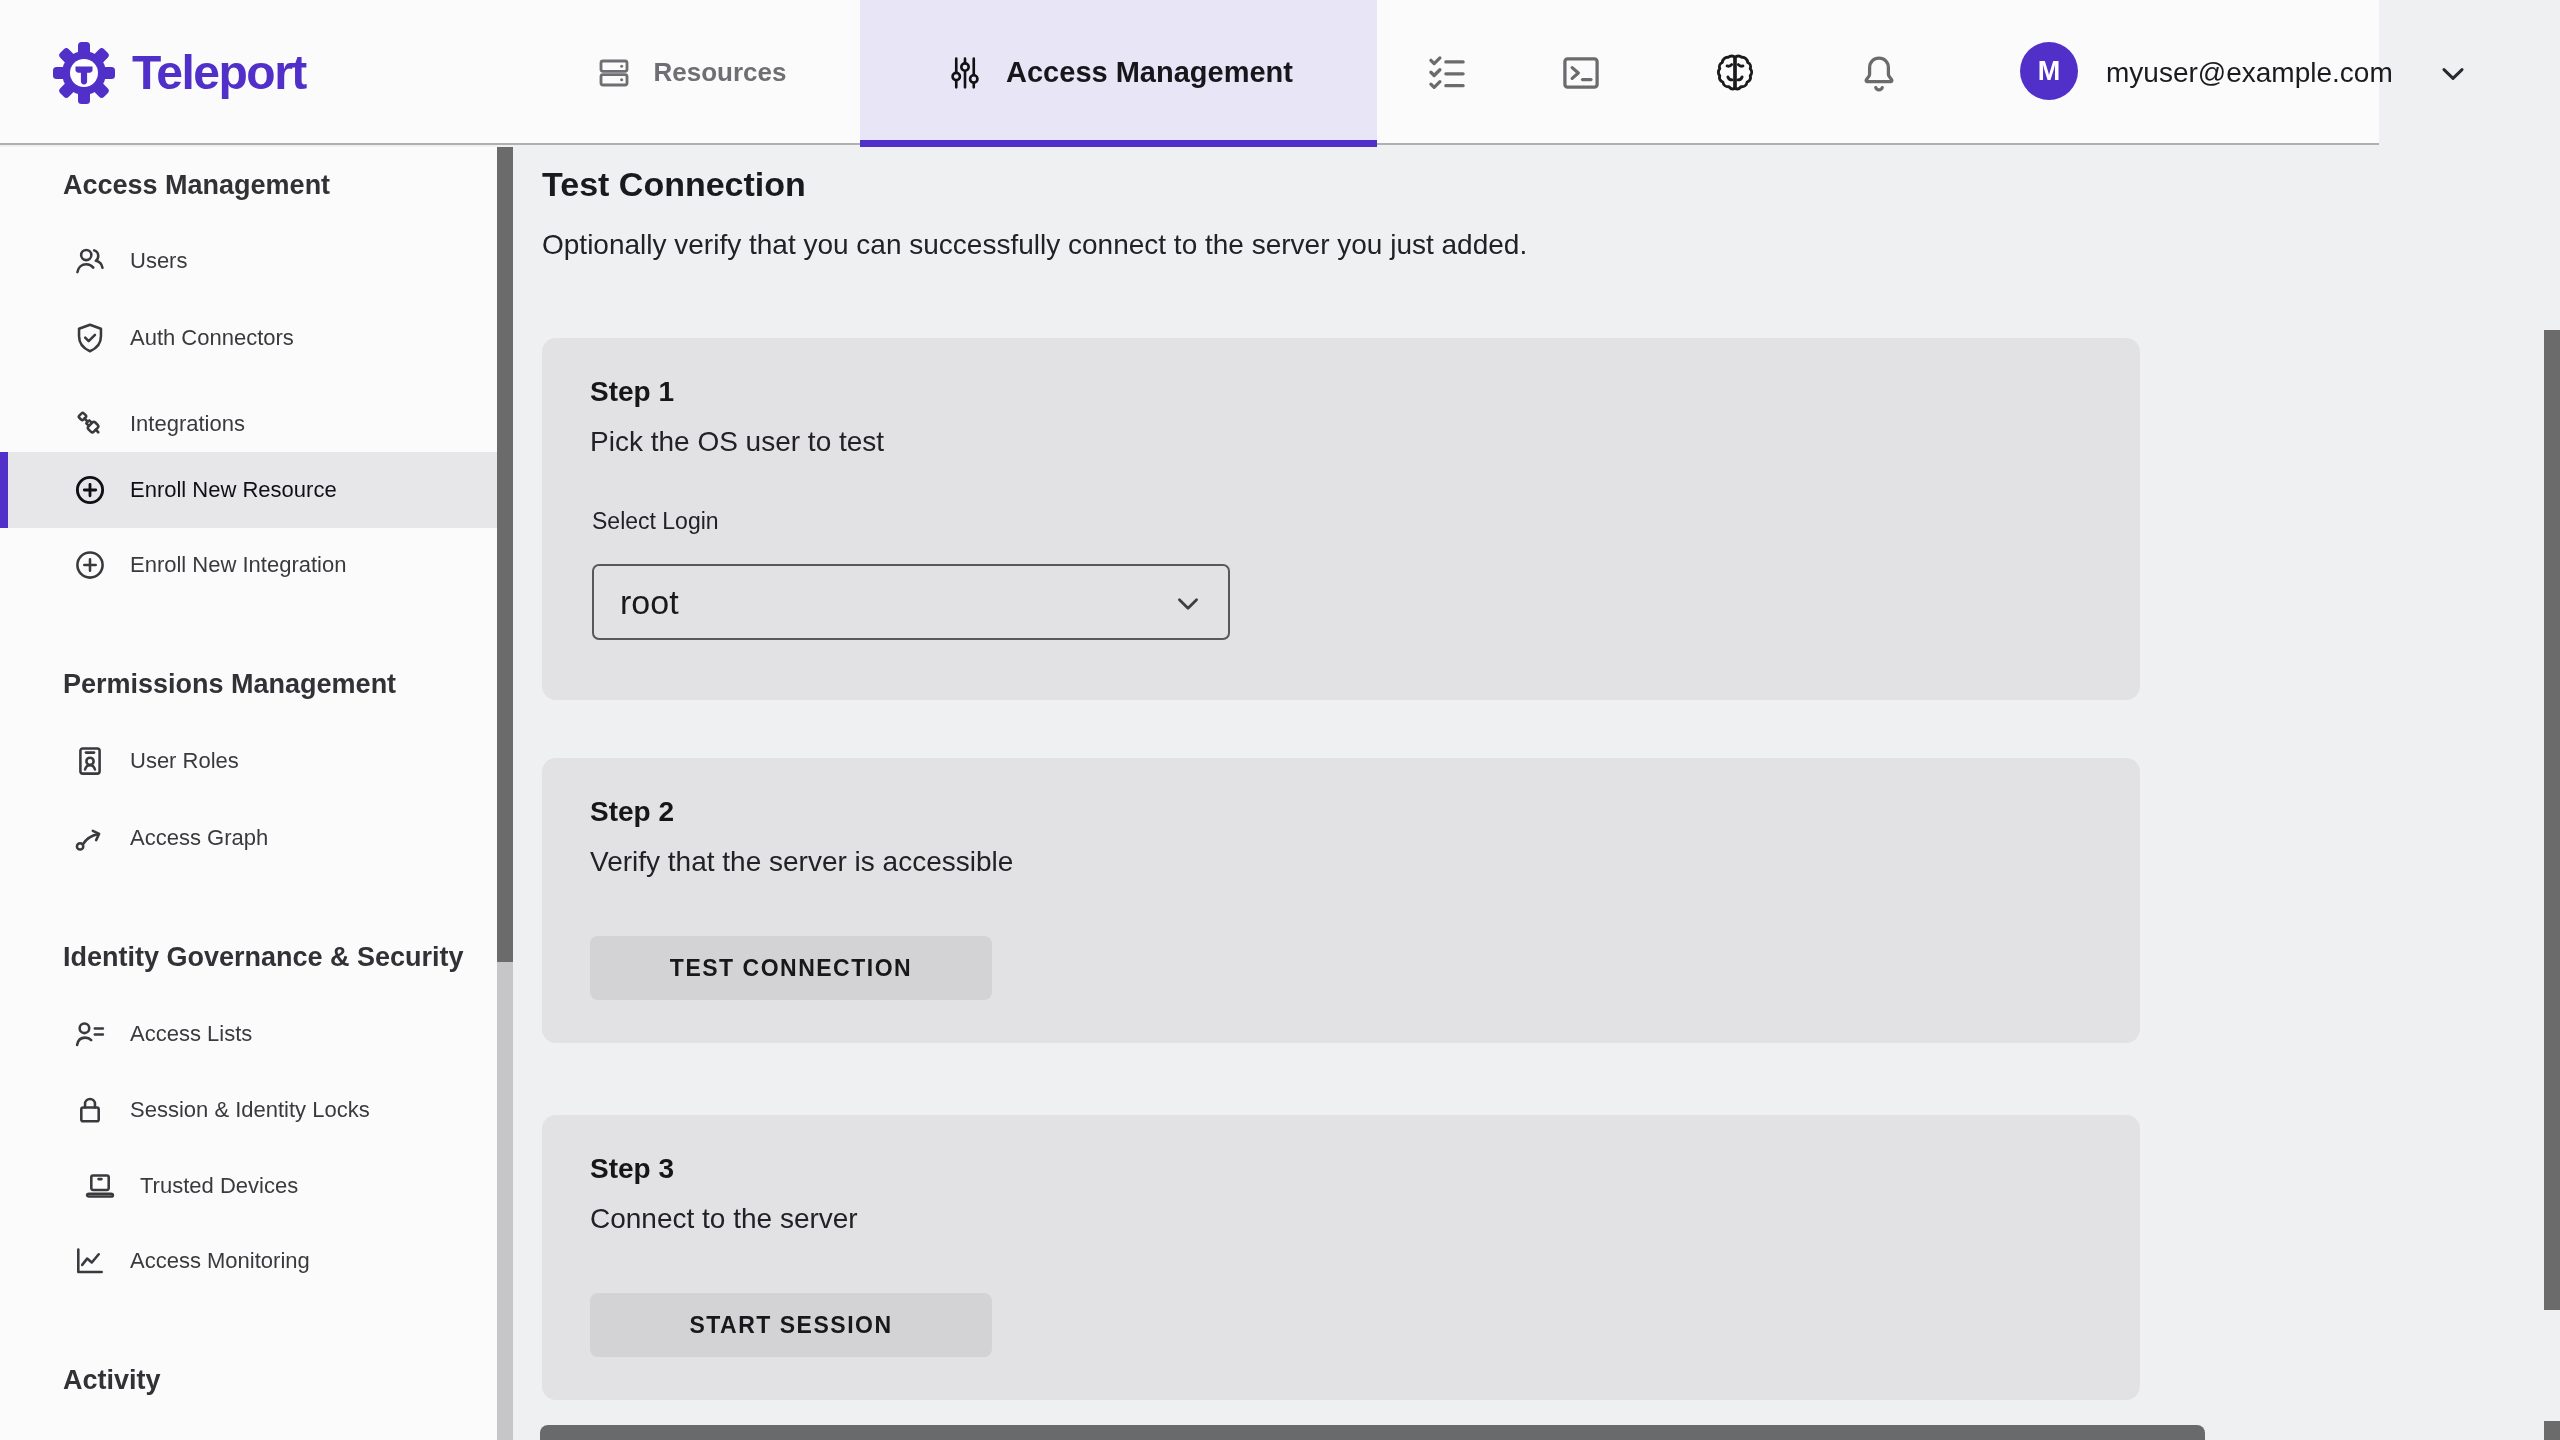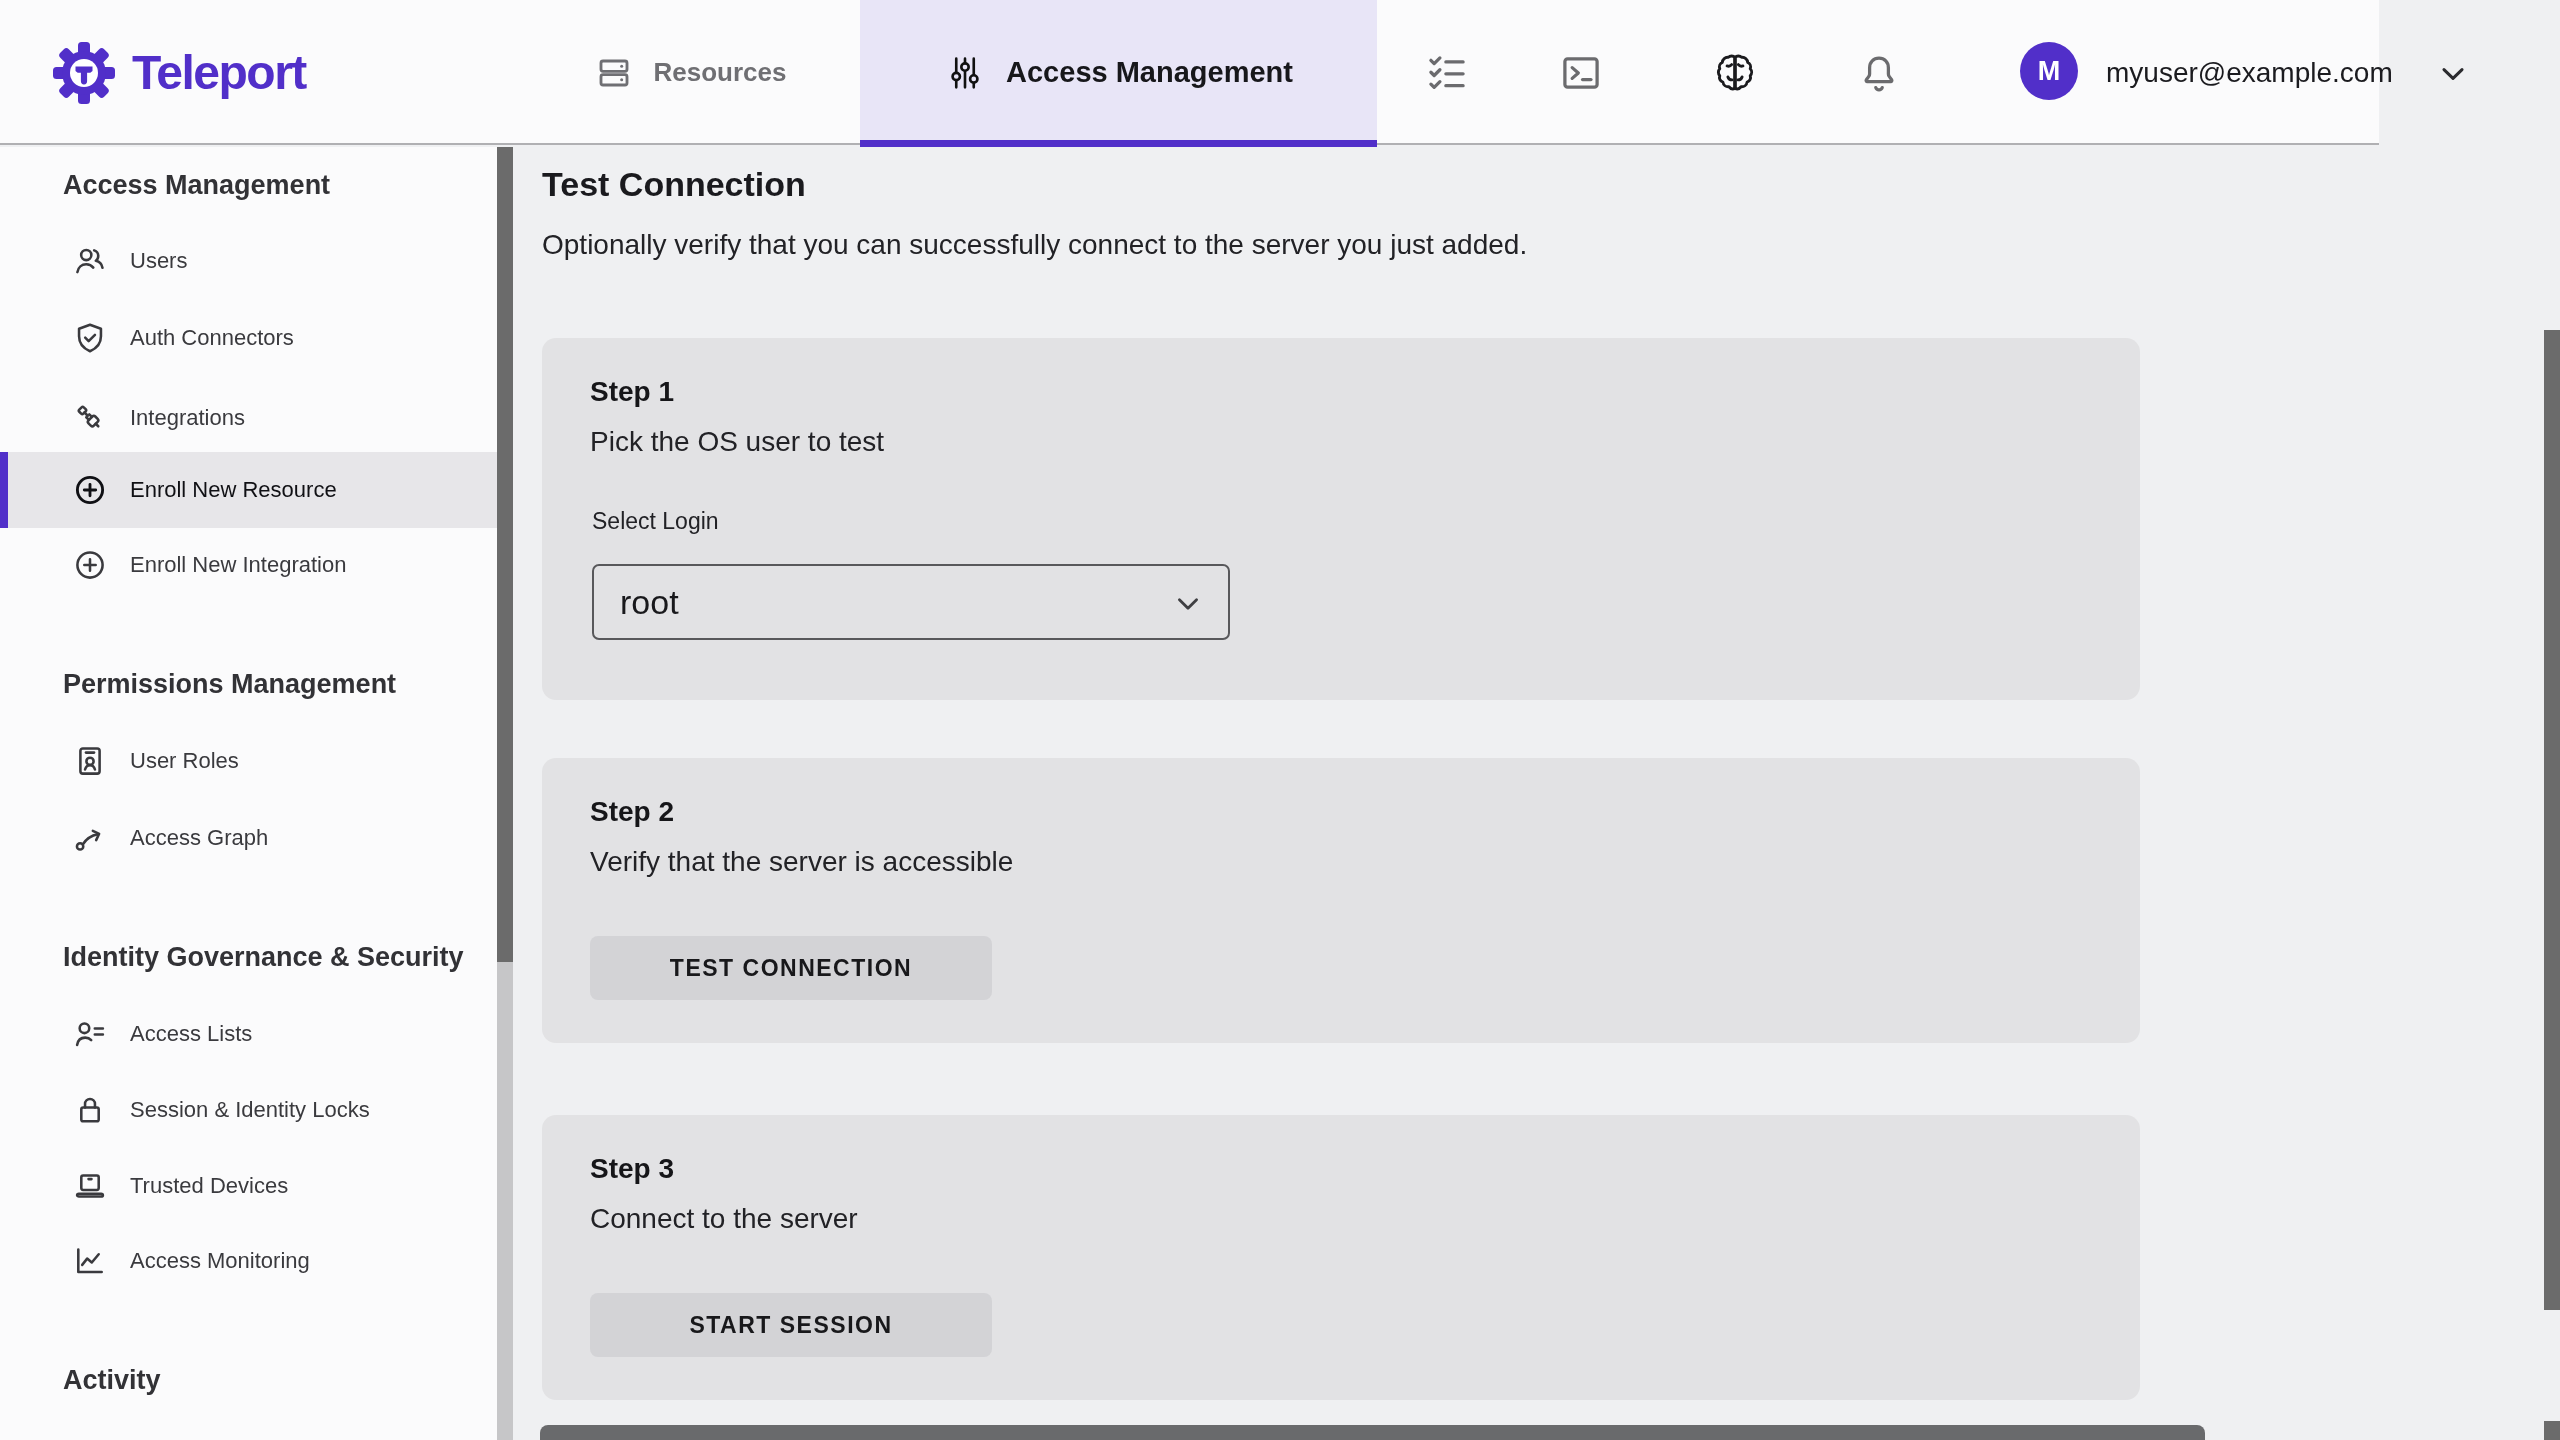--- a/index.html
+++ b/index.html
@@ -173,21 +173,21 @@
     </div>
 
     <div class="srow" style="top:153px;">
       <svg class="ic" viewBox="0 0 24 24">
         <path d="M12 3.2l7.3 2.6v5.1c0 4.8-3.1 8.2-7.3 9.9-4.2-1.7-7.3-5.1-7.3-9.9V5.8z"></path>
         <path d="M8.8 11.8l2.3 2.3 4.2-4.2"></path>
       </svg>
       <span>Auth Connectors</span>
     </div>
 
-    <div class="srow" style="top:233px;">
+    <div class="srow" style="top:239px;">
       <svg class="ic" viewBox="0 0 24 24">
         <g transform="rotate(-45 12 12)">
           <rect x="8.8" y="12.4" width="6.4" height="5" rx="1.4"></rect>
           <path d="M10.6 12.4V9.9M13.4 12.4V9.9"></path>
           <rect x="9.9" y="3" width="4.2" height="3.8" rx="1"></rect>
           <path d="M12 6.8v3.1M12 17.4v2.4"></path>
         </g>
       </svg>
       <span>Integrations</span>
     </div>
@@ -241,21 +241,21 @@
     </div>
 
     <div class="srow" style="top:925px;">
       <svg class="ic" viewBox="0 0 24 24">
         <rect x="6.2" y="10.3" width="11.6" height="9.2" rx="1.2"></rect>
         <path d="M8.7 10.3V7.9a3.3 3.3 0 0 1 6.6 0v2.4"></path>
       </svg>
       <span>Session &amp; Identity Locks</span>
     </div>
 
-    <div class="srow" style="top:1001px;">
+    <div class="srow" style="top:1001px;margin-left:10px;">
       <svg class="ic" viewBox="0 0 24 24">
         <rect x="6.2" y="5" width="11.6" height="9.6" rx="1.2"></rect>
         <path d="M11 7.4h2"></path>
         <path d="M4.6 17.2h14.8c.7 0 1.2.4 1.2.9s-.5.9-1.2.9H4.6c-.7 0-1.2-.4-1.2-.9s.5-.9 1.2-.9z"></path>
       </svg>
       <span>Trusted Devices</span>
     </div>
 
     <div class="srow" style="top:1076px;">
       <svg class="ic" viewBox="0 0 24 24">

